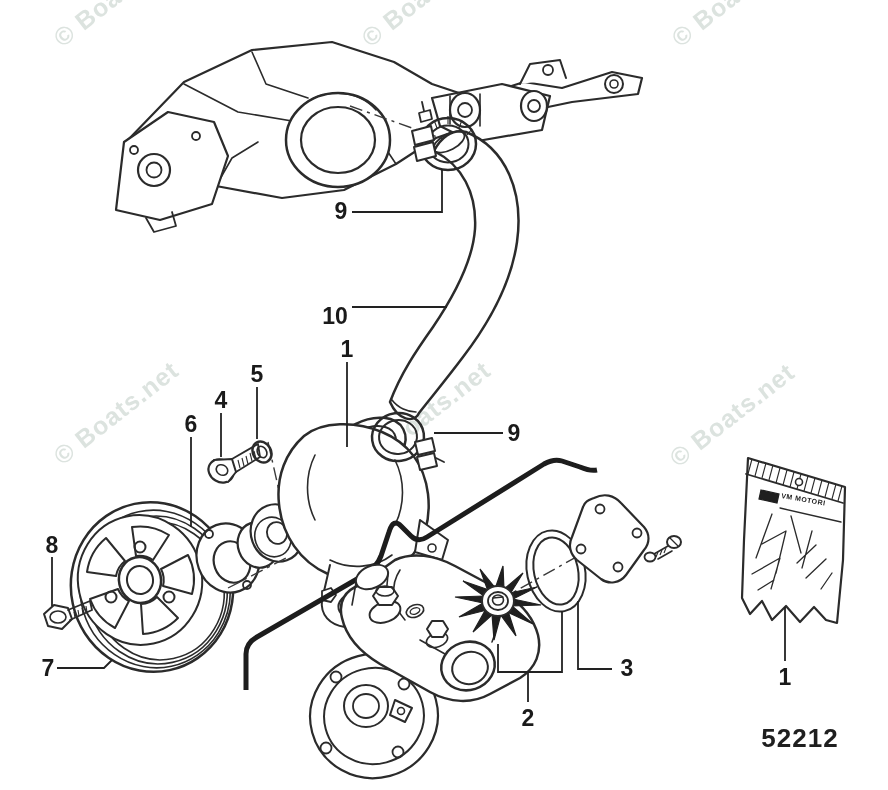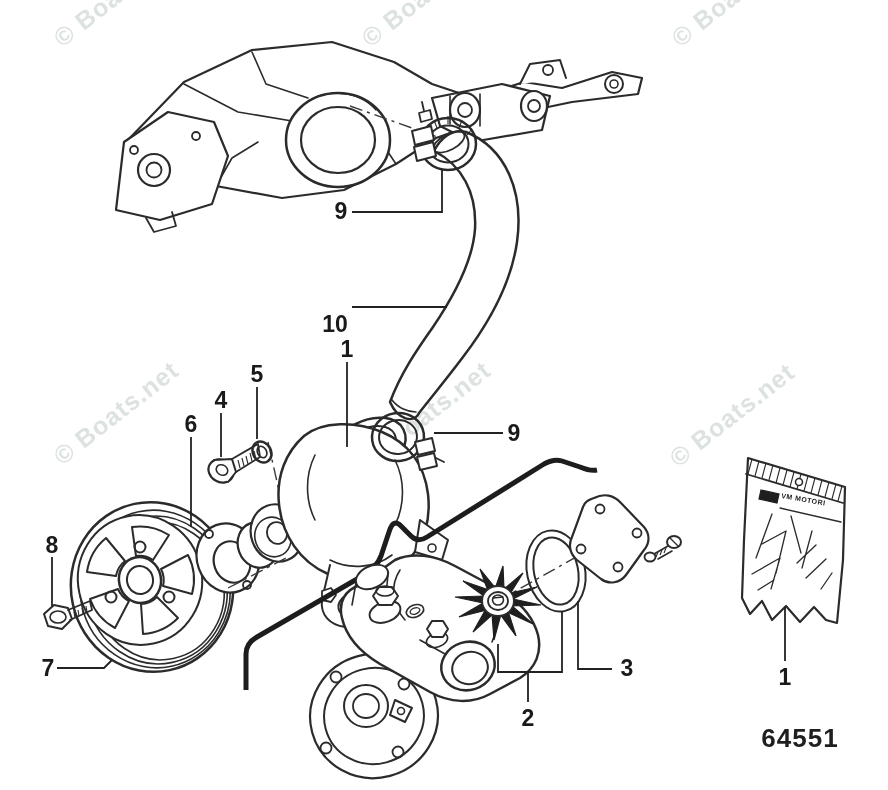--- a/index.html
+++ b/index.html
@@ -262,19 +262,19 @@
   <div class="lbl" style="left:347px;top:349px;">1</div>
   <div class="lbl" style="left:528px;top:718px;">2</div>
   <div class="lbl" style="left:627px;top:668px;">3</div>
   <div class="lbl" style="left:221px;top:400px;">4</div>
   <div class="lbl" style="left:257px;top:374px;">5</div>
   <div class="lbl" style="left:191px;top:424px;">6</div>
   <div class="lbl" style="left:48px;top:668px;">7</div>
   <div class="lbl" style="left:52px;top:545px;">8</div>
   <div class="lbl" style="left:341px;top:211px;">9</div>
   <div class="lbl" style="left:514px;top:433px;">9</div>
-  <div class="lbl" style="left:335px;top:324px;">10</div>
+  <div class="lbl" style="left:335px;top:316px;">10</div>
   <div class="lbl" style="left:785px;top:677px;">1</div>
 
   <div class="baglogo" style="left:782px;top:492px;">VM MOTORI</div>
 
-  <div class="pn" style="left:800px;top:738px;">64551</div>
+  <div class="pn" style="left:800px;top:738px;">52212</div>
 </div>
 
 </body></html>

